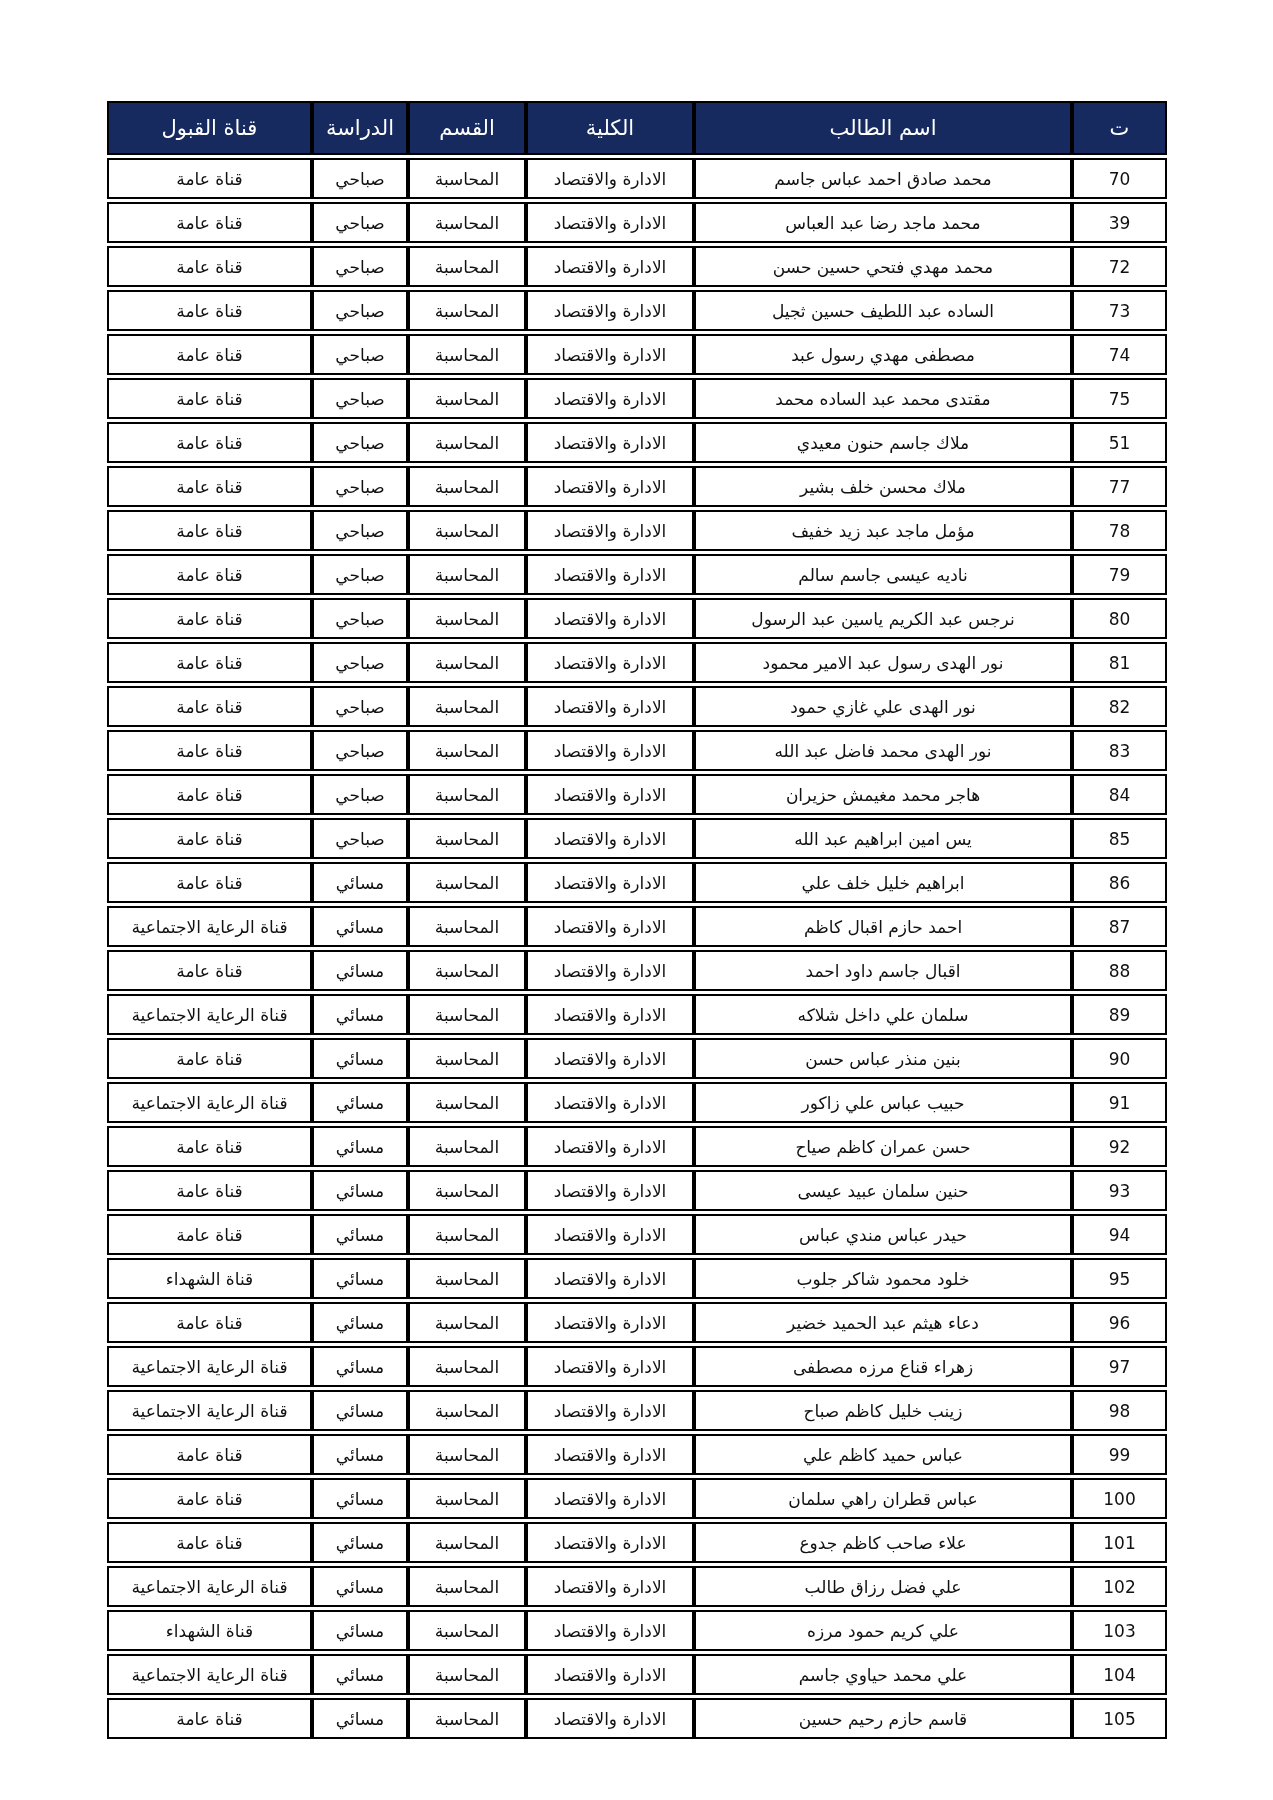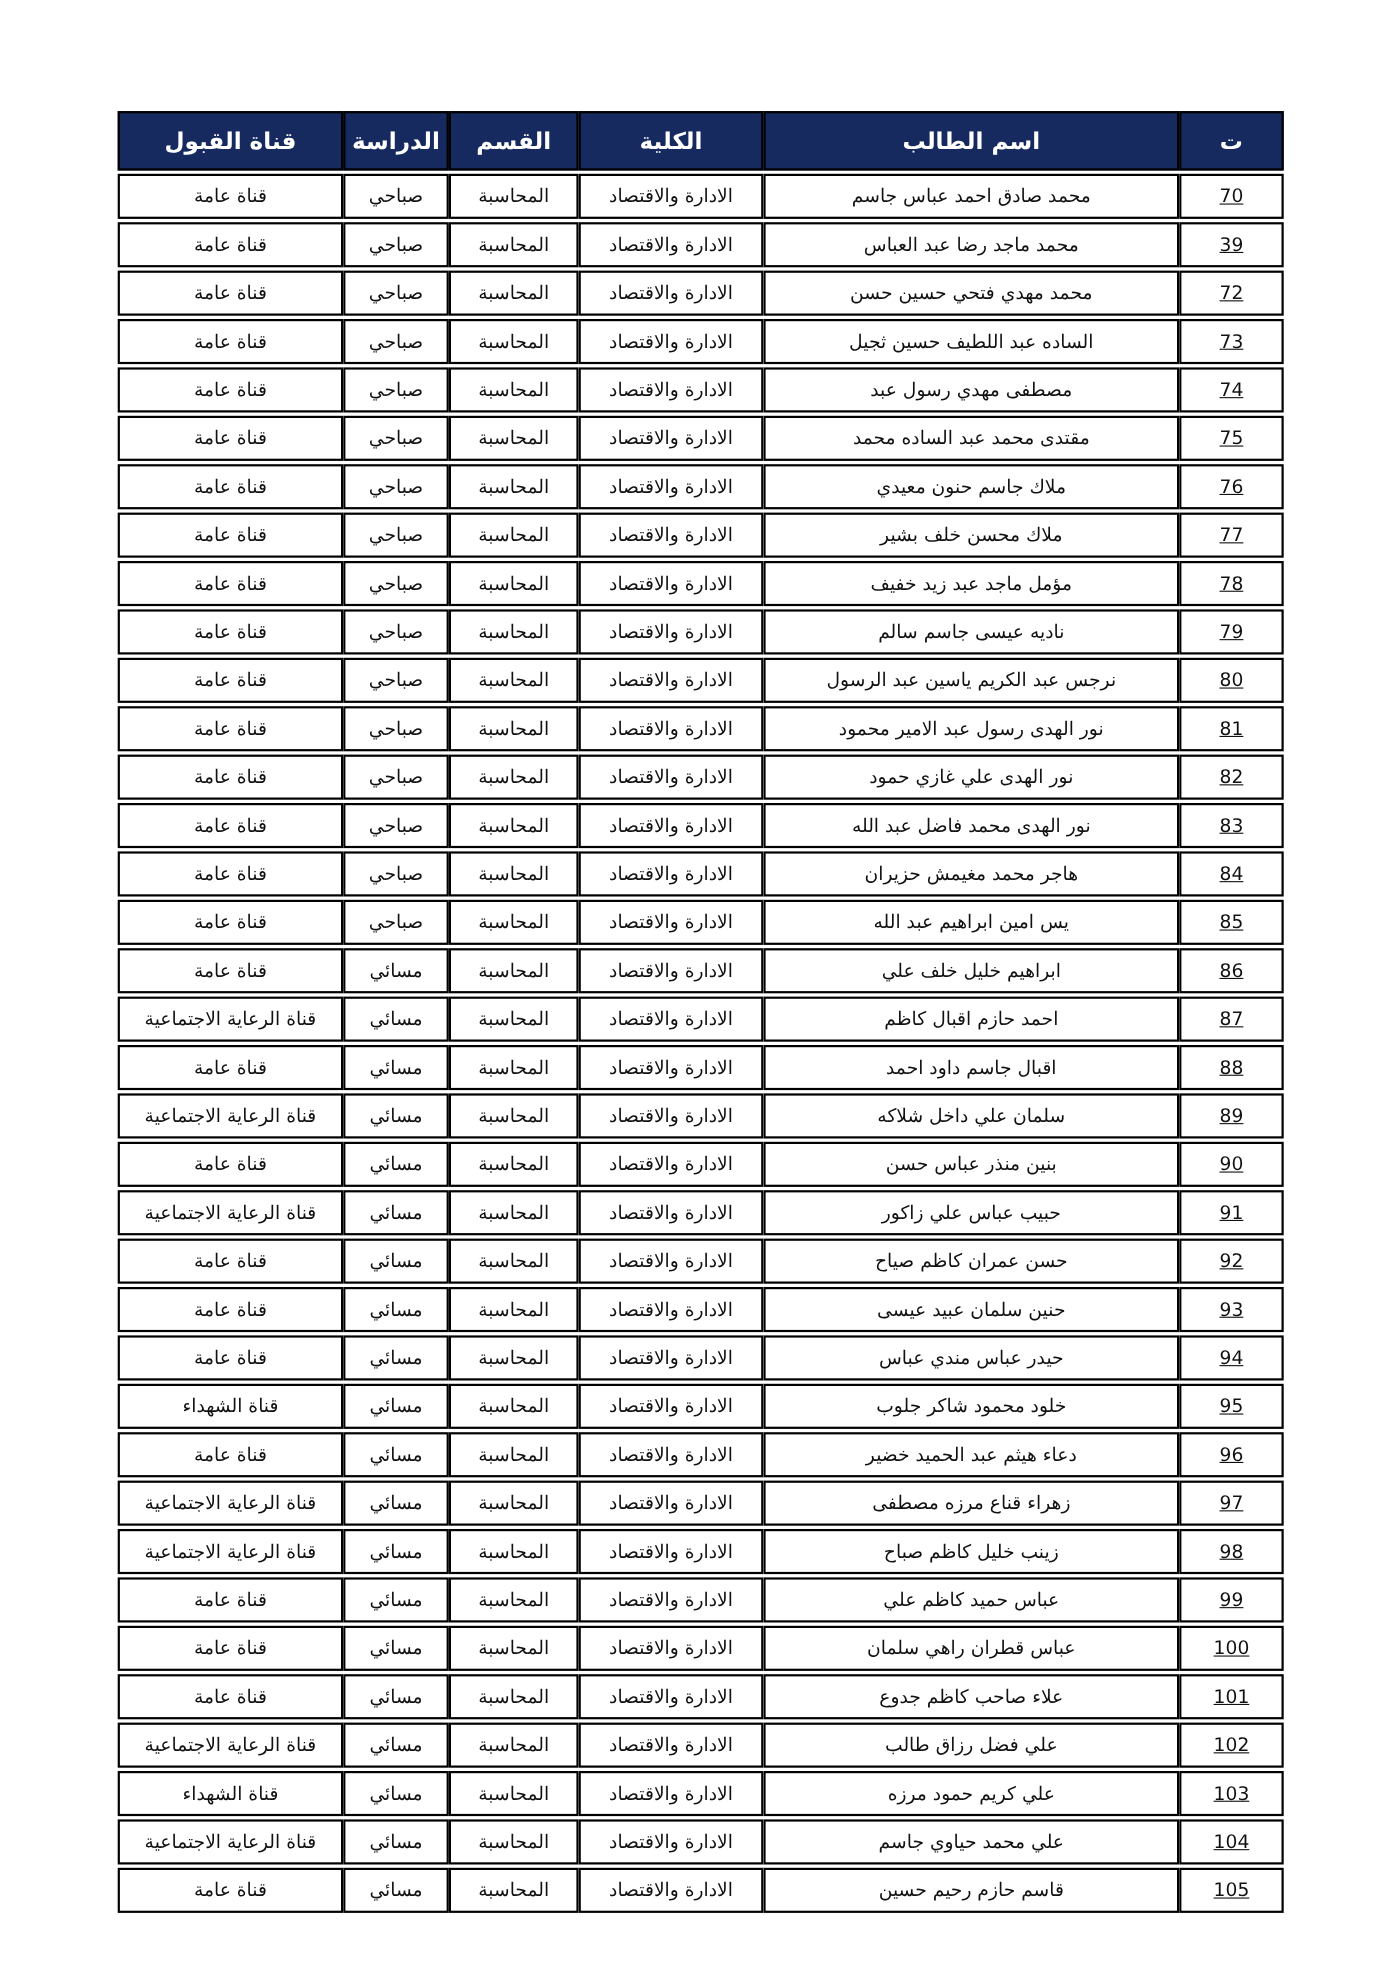--- a/index.html
+++ b/index.html
@@ -30,34 +30,34 @@
   table.students td {
     border: 2px solid #000000;
     padding: 0 3px;
     overflow: hidden;
     white-space: nowrap;
   }
   table.students th {
     background: #162a60;
     color: #ffffff;
     font-size: 21px;
-    font-weight: bold;
+    font-weight: normal;
     height: 50px;
     text-align: center;
     vertical-align: middle;
   }
   table.students td {
     background: #ffffff;
     color: #111111;
     font-size: 17px;
     height: 37px;
     text-align: center;
     vertical-align: middle;
   }
-  td.cell-index { font-size: 19px; text-decoration: underline; }
+  td.cell-index { font-size: 19px; }
   td.cell-name  { text-align: right; padding-right: 3px; }
   col.c-index   { width: 95px;  }
   col.c-name    { width: 378px; }
   col.c-college { width: 168px; }
   col.c-dept    { width: 118px; }
   col.c-study   { width: 96px;  }
   col.c-channel { width: 205px; }
 </style>
 </head>
 <body>
@@ -125,21 +125,21 @@
   </tr>
         <tr>
     <td class="cell-index">75</td>
     <td class="cell-name">مقتدى محمد عبد الساده محمد</td>
     <td class="cell-college">الادارة والاقتصاد</td>
     <td class="cell-dept">المحاسبة</td>
     <td class="cell-study">صباحي</td>
     <td class="cell-channel">قناة عامة</td>
   </tr>
         <tr>
-    <td class="cell-index">76</td>
+    <td class="cell-index">51</td>
     <td class="cell-name">ملاك جاسم حنون معيدي</td>
     <td class="cell-college">الادارة والاقتصاد</td>
     <td class="cell-dept">المحاسبة</td>
     <td class="cell-study">صباحي</td>
     <td class="cell-channel">قناة عامة</td>
   </tr>
         <tr>
     <td class="cell-index">77</td>
     <td class="cell-name">ملاك محسن خلف بشير</td>
     <td class="cell-college">الادارة والاقتصاد</td>

